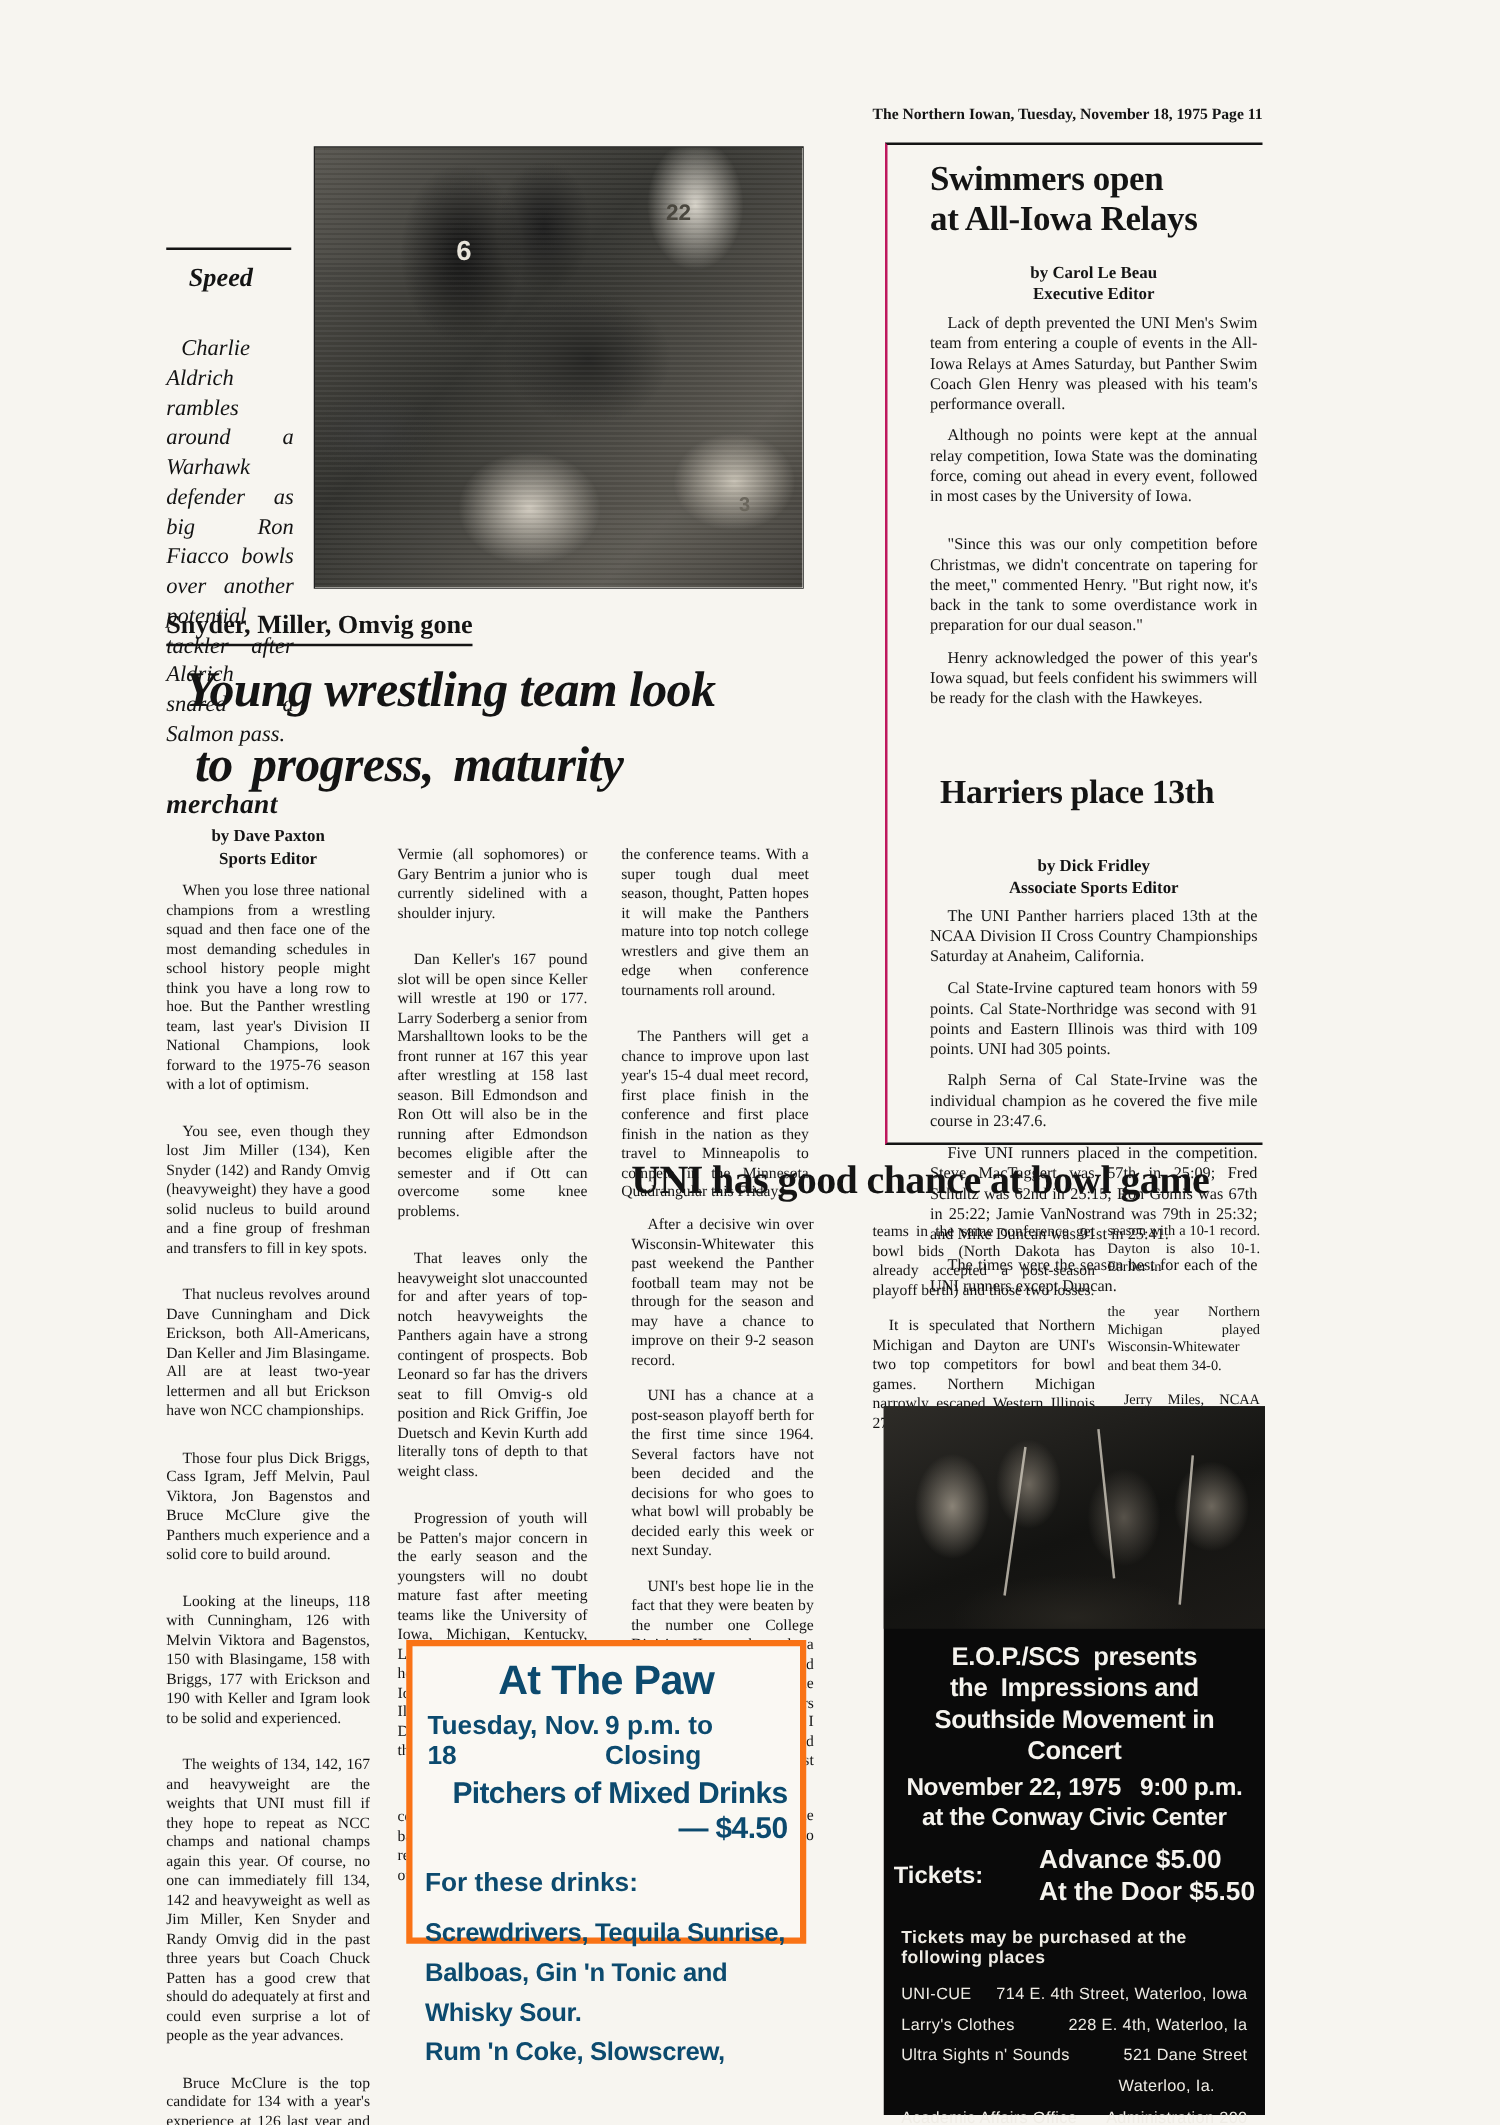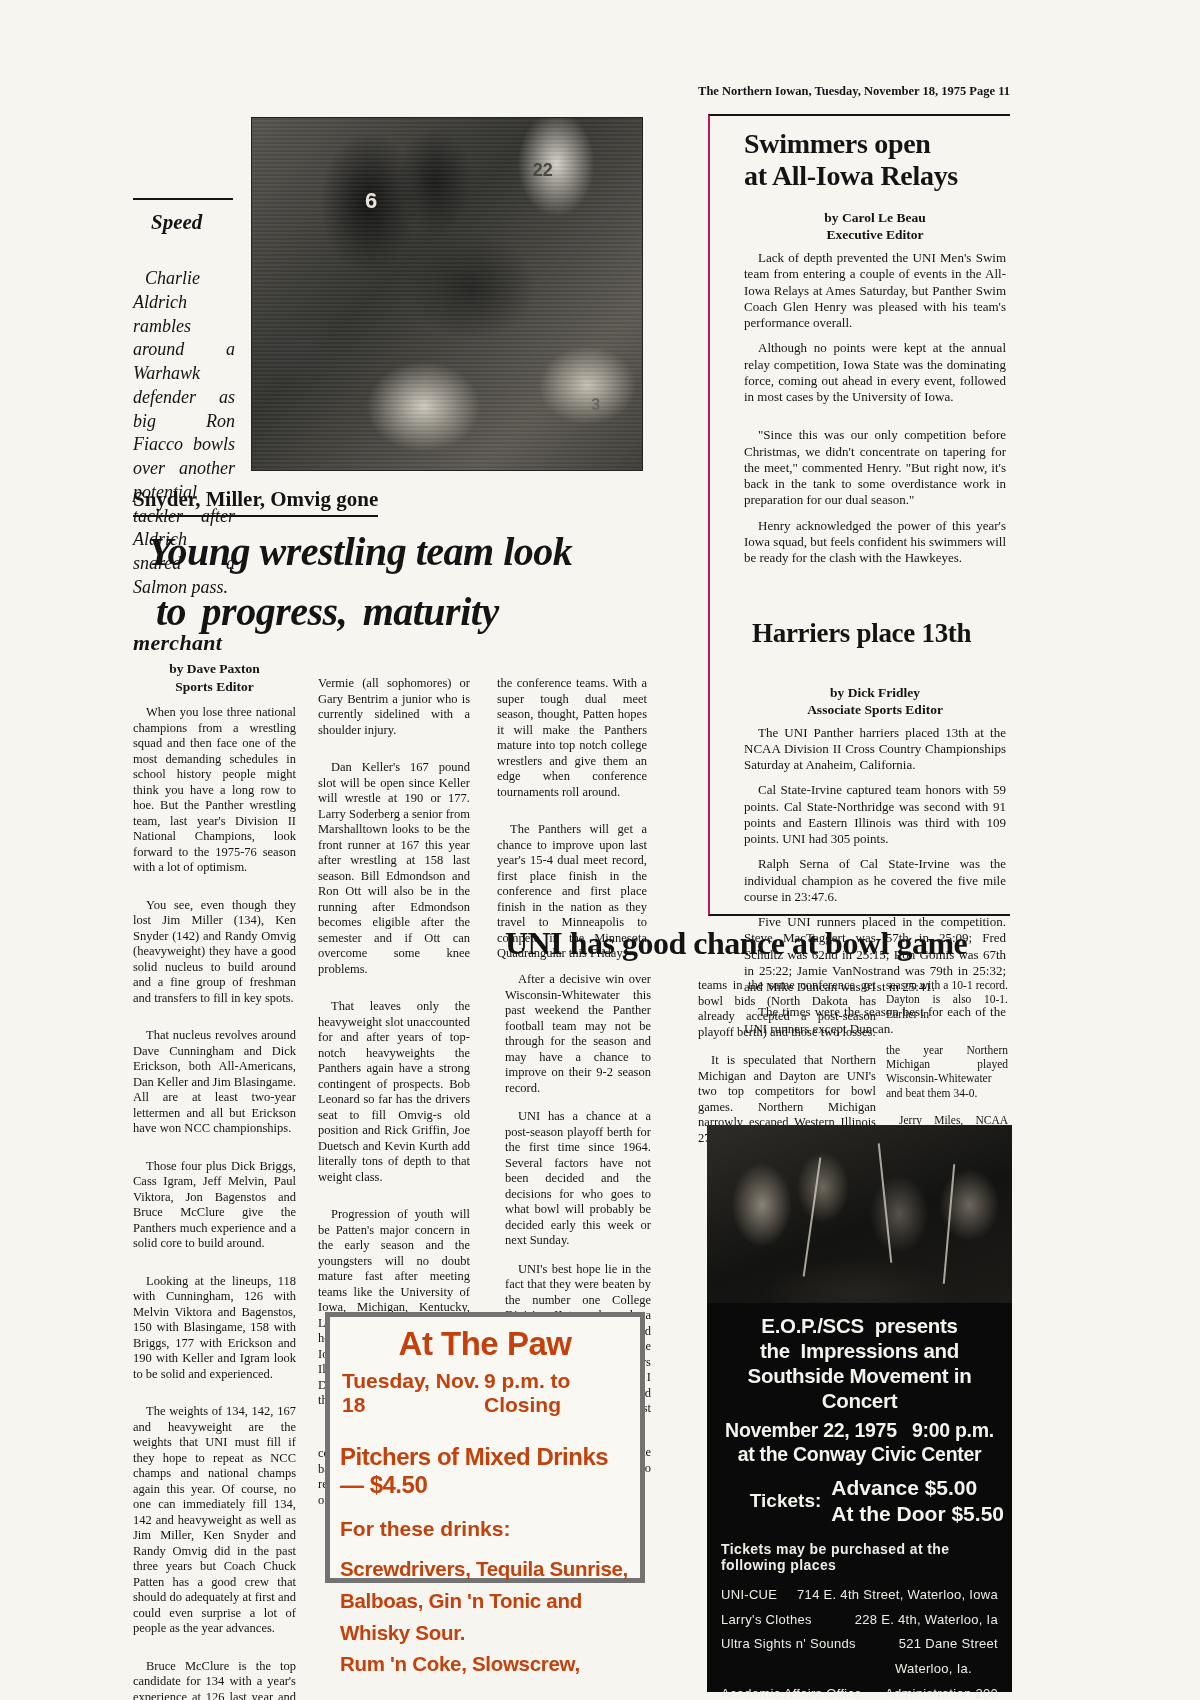--- a/index.html
+++ b/index.html
@@ -70,27 +70,27 @@
   .wcol3{left:497px;top:676px;width:150px;}
   .wcol .byline{margin:0 0 10px 0;}
 
   
   .bowl-headline{left:505px;top:925px;width:500px;font-size:32px;font-weight:bold;letter-spacing:-.5px;white-space:nowrap;}
   .bcol1{left:505px;top:972px;width:146px;}
   .bcol2{left:698px;top:978px;width:178px;}
   .bcol3{left:886px;top:978px;width:122px;font-size:11.5px;}
 
   
-  .paw-ad{left:325px;top:1312px;width:320px;height:271px;box-sizing:border-box;
-    border:5px solid #737373;background:#faf8f3;
-    font-family:"Liberation Sans",sans-serif;font-weight:bold;color:#c2410c;
+  .paw-ad{left:325px;top:1312px;width:320px;height:243px;box-sizing:border-box;
+    border:5px solid #f97316;background:#faf8f3;
+    font-family:"Liberation Sans",sans-serif;font-weight:bold;color:#0c4a6e;
     padding:8px 10px 0 10px;}
   .paw-title{text-align:center;font-size:33px;letter-spacing:-.5px;}
   .paw-when{display:flex;justify-content:space-between;font-size:21px;margin-top:6px;padding:0 2px;}
-  .paw-pitchers{font-size:24px;margin-top:26px;letter-spacing:-.5px;}
+  .paw-pitchers{font-size:24px;margin-top:4px;letter-spacing:-.5px;text-align:right;}
   .paw-forthese{text-align:left;font-size:21px;margin-top:18px;}
   .paw-drinks{margin-top:12px;font-size:20.5px;line-height:1.55;letter-spacing:-.3px;}
 
   
   .concert-ad{left:707px;top:1125px;width:305px;height:567px;background:#0a0a0a;
     font-family:"Liberation Sans",sans-serif;color:#f5f3ee;}
   .concert-photo{position:relative;width:100%;height:178px;overflow:hidden;
     background:
       radial-gradient(ellipse 50px 70px at 18% 45%, #8a8377 0%, rgba(20,20,20,0) 60%),
       radial-gradient(ellipse 40px 55px at 38% 35%, #6d675d 0%, rgba(20,20,20,0) 65%),
@@ -98,21 +98,21 @@
       radial-gradient(ellipse 50px 60px at 86% 45%, #6d675d 0%, rgba(20,20,20,0) 60%),
       radial-gradient(ellipse 140px 50px at 50% 95%, #26241f 0%, rgba(10,10,10,0) 70%),
       linear-gradient(160deg,#2e2c28 0%,#131311 55%,#1d1b18 100%);}
   .mic{position:absolute;width:2px;height:120px;background:#cfc9bd;opacity:.8;}
   .mic1{left:34%;top:18%;transform:rotate(8deg);}
   .mic2{left:58%;top:10%;transform:rotate(-6deg);}
   .mic3{left:79%;top:22%;transform:rotate(5deg);}
   .concert-text{padding:10px 8px 0 8px;text-align:center;font-weight:bold;}
   .c-line{font-size:20.5px;line-height:1.22;letter-spacing:-.3px;white-space:pre-wrap;}
   .c-line.smaller{font-size:19.5px;}
-  .c-tickets{display:flex;justify-content:flex-end;gap:10px;margin-top:8px;align-items:center;}
+  .c-tickets{display:flex;justify-content:space-between;gap:10px;margin-top:8px;align-items:center;}
   .c-tickets .label{font-size:19px;}
   .c-tickets .prices{text-align:left;font-size:21px;line-height:1.25;}
   .c-purchase{margin-top:14px;font-size:14px;font-weight:bold;letter-spacing:.4px;text-align:left;padding:0 6px;color:#efece5;}
   .venues{margin-top:10px;padding:0 6px;font-weight:normal;font-size:13px;letter-spacing:.3px;color:#efece5;}
   .venue-row{display:flex;justify-content:space-between;line-height:1.9;text-align:left;}
   .venue-row.cont{justify-content:flex-end;padding-right:26px;}
 </style>
 </head>
 <body>
 

